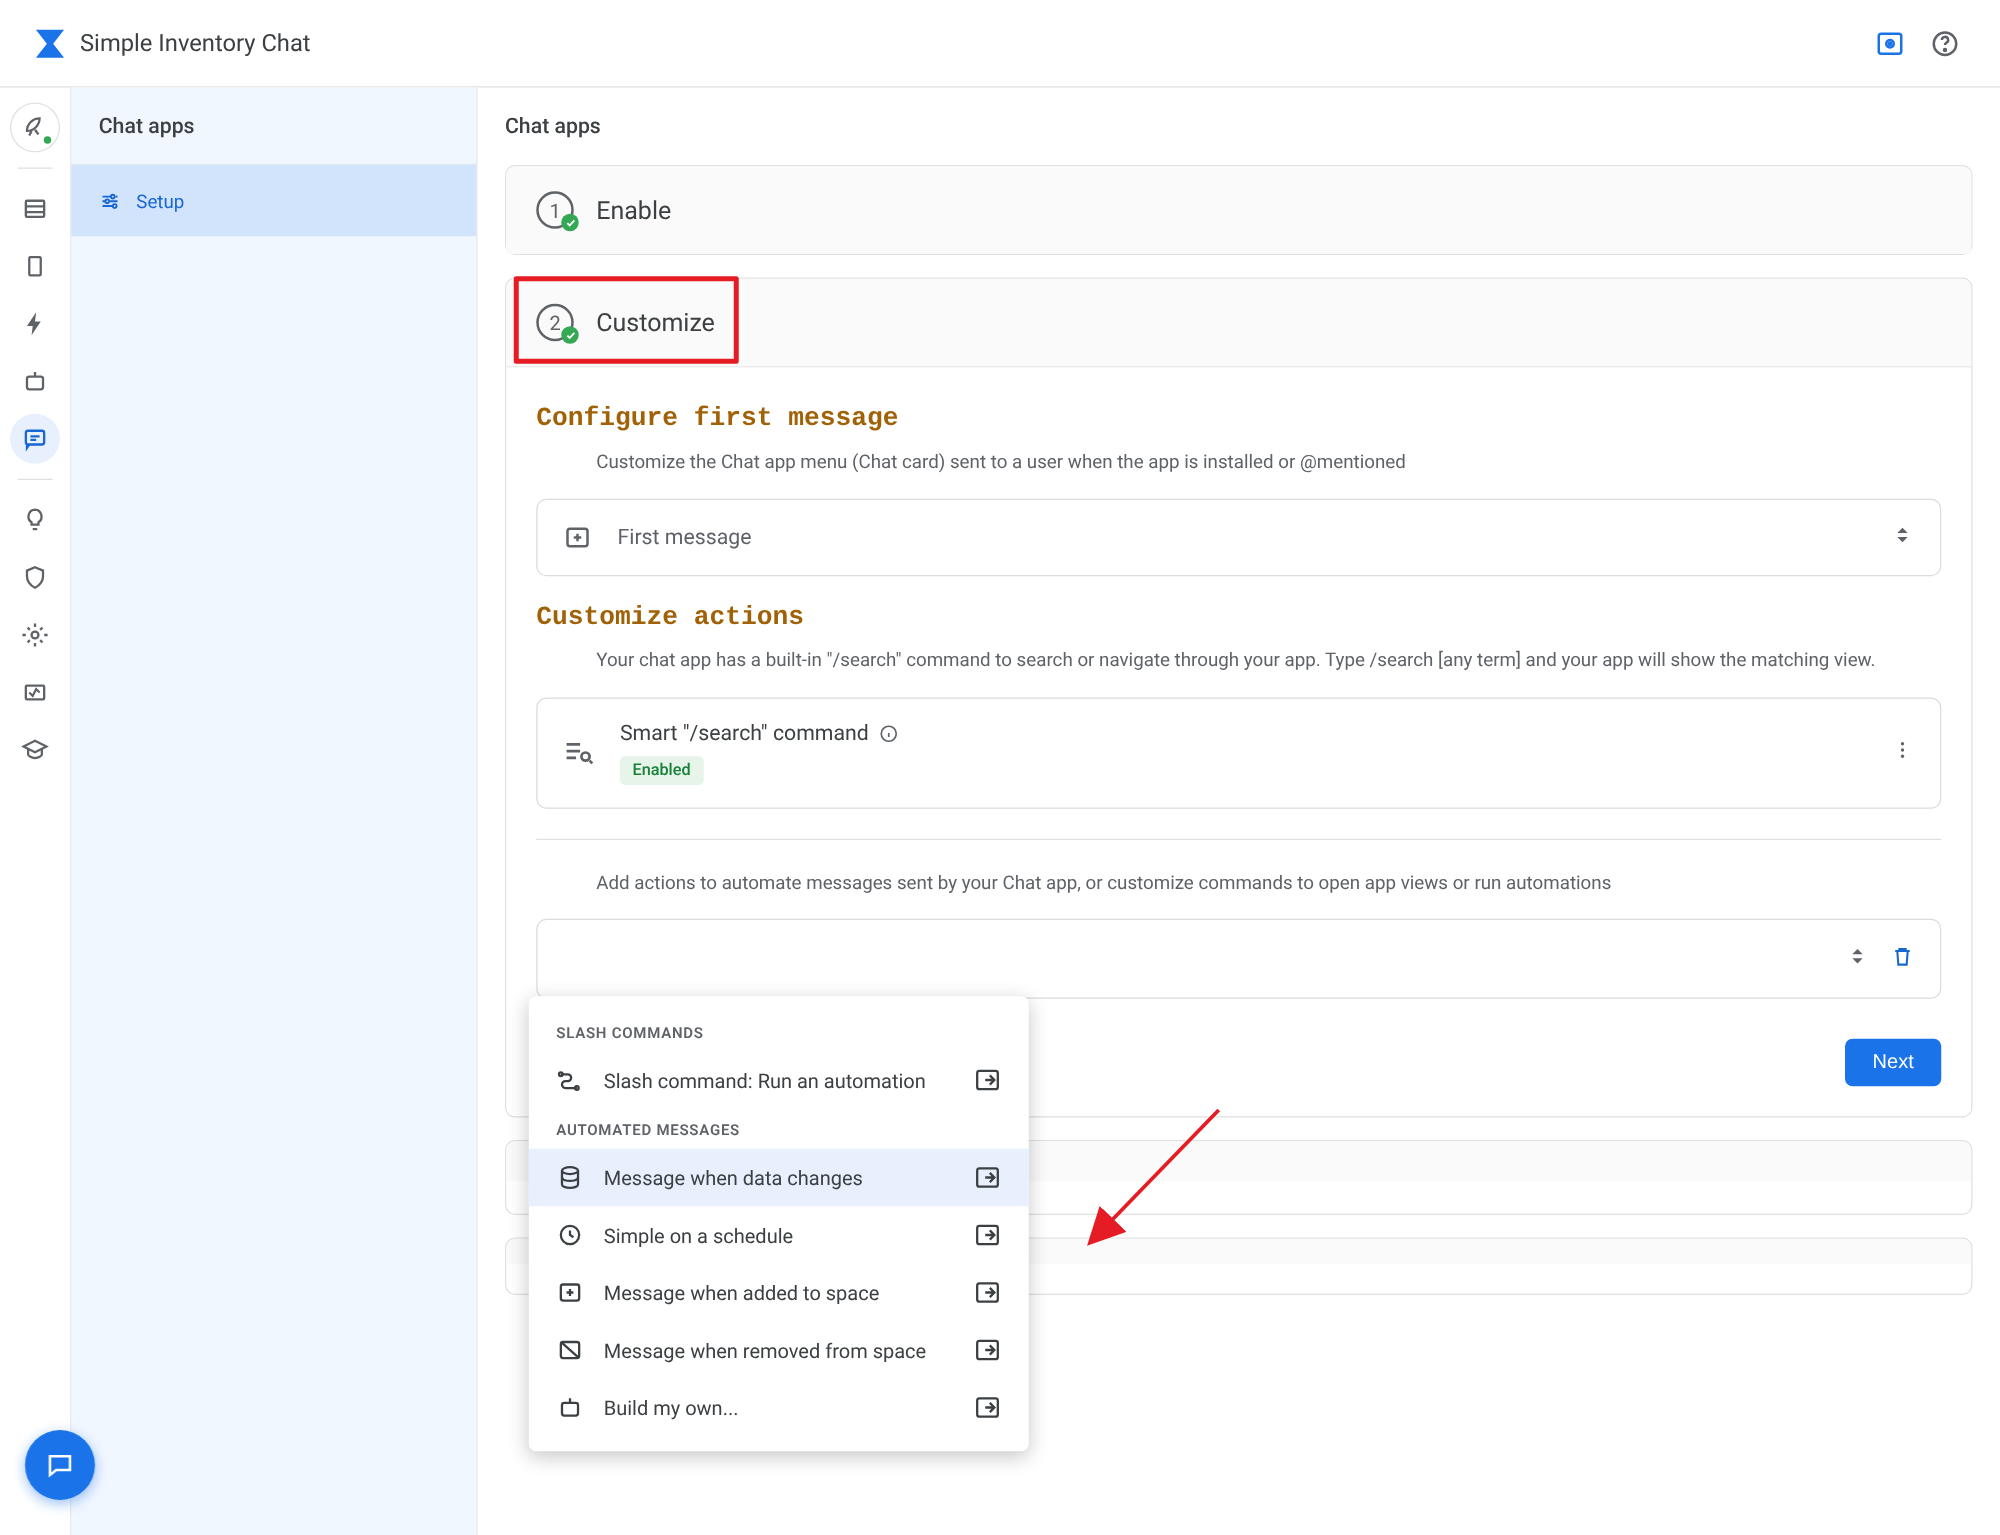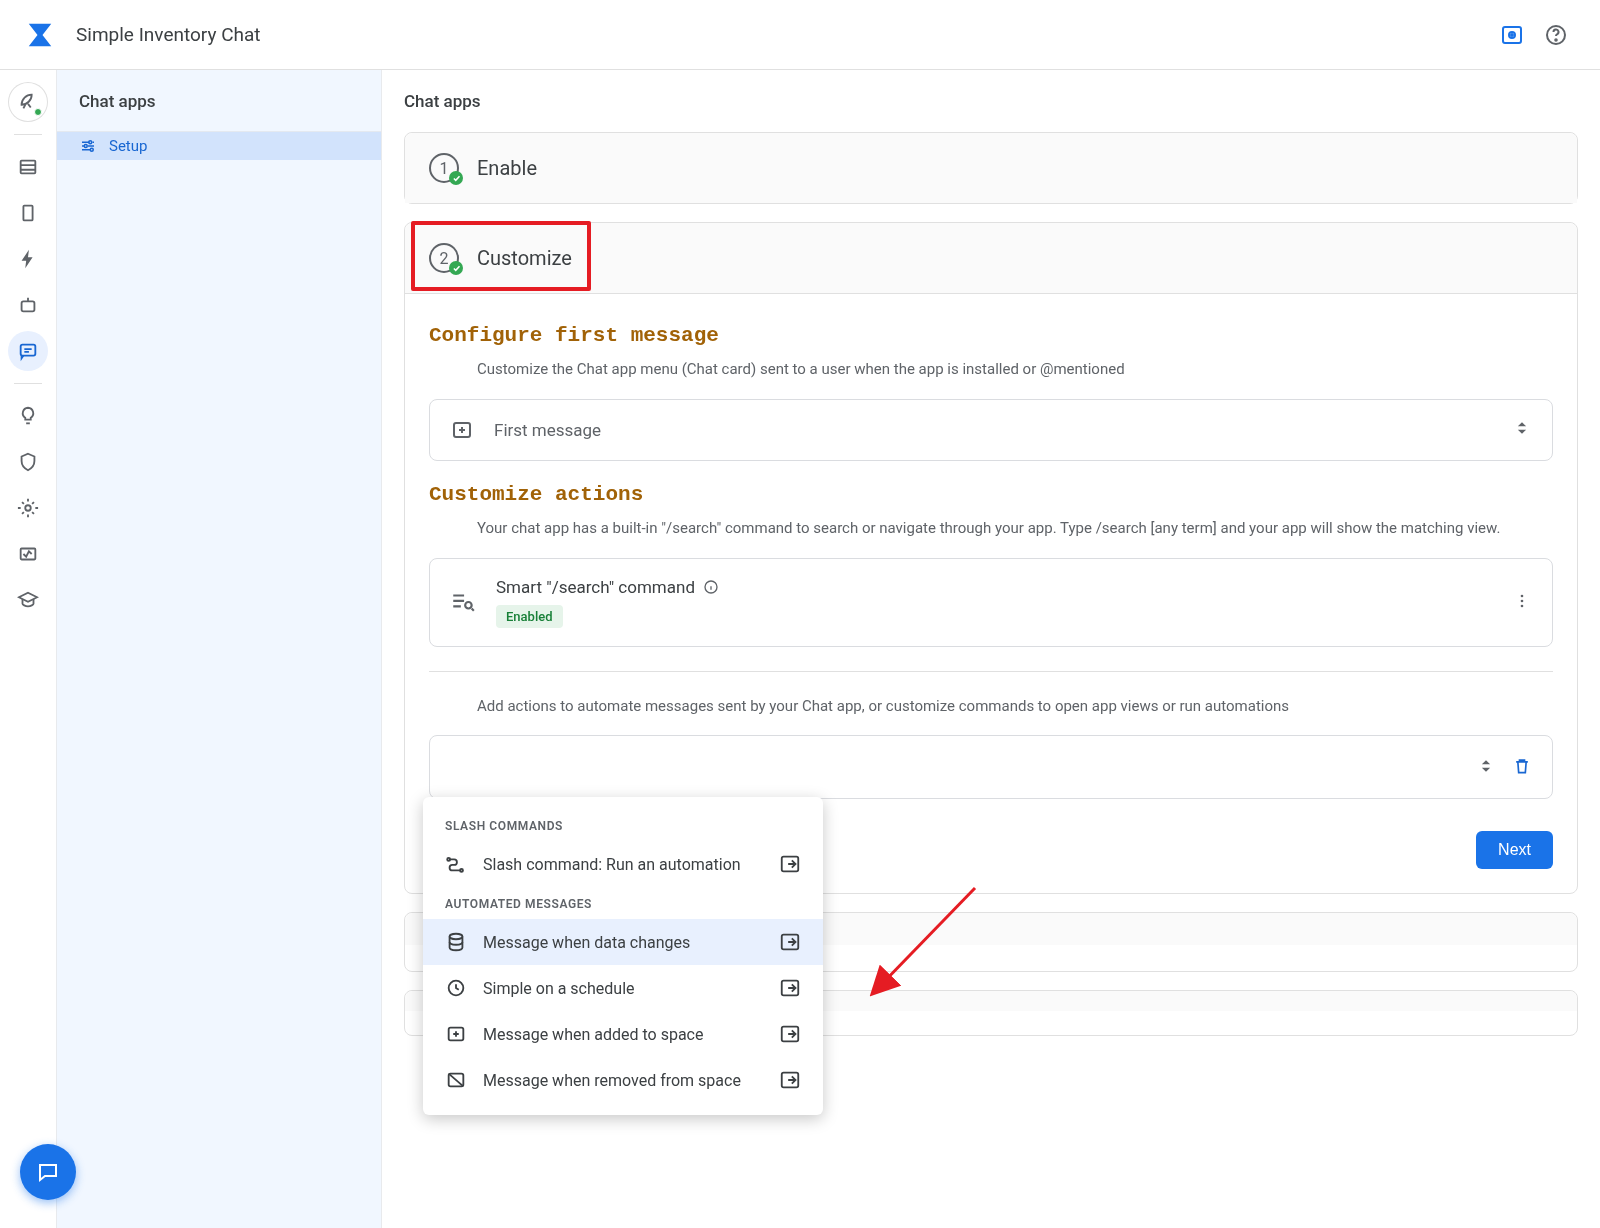--- a/index.html
+++ b/index.html
@@ -10,21 +10,21 @@
   .topbar {
     height: 70px;
     border-bottom: 1px solid #e0e0e0;
     display: flex; align-items: center;
     padding: 0 24px 0 16px;
   }
   .logo {
     width: 48px; text-align: center;
     font-size: 0;
   }
-  .app-title { font-size: 19px; color: #3c4043; font-weight: 400; margin-left: 12px; }
+  .app-title { font-size: 19px; color: #3c4043; font-weight: 400; }
   .topbar-spacer { flex: 1; }
   .topbar-icon {
     width: 40px; height: 40px; display: inline-flex; align-items: center; justify-content: center;
     margin-left: 4px; cursor: pointer; border-radius: 50%;
   }
   .topbar-icon.preview svg { color: #1a73e8; }
   .topbar-icon.help svg { color: #5f6368; }
 
   
   .shell { display: flex; height: calc(100% - 70px); }
@@ -59,21 +59,21 @@
     border-right: 1px solid #e8eaed;
     border-left: 1px solid #e8eaed;
   }
   .sidebar-header {
     height: 62px; display: flex; align-items: center;
     padding: 0 22px;
     font-size: 17px; font-weight: 500; color: #3c4043;
     border-bottom: 1px solid #e4e9f0;
   }
   .sidebar-item {
-    height: 28px; display: flex; align-items: center; gap: 12px;
+    height: 57px; display: flex; align-items: center; gap: 12px;
     padding: 0 22px;
     color: #1967d2; font-size: 15px; font-weight: 400;
     cursor: pointer;
   }
   .sidebar-item.selected { background: #d2e3fc; }
   .sidebar-item svg { width: 18px; height: 18px; }
 
   
   .main {
     flex: 1; overflow: auto;
@@ -485,20 +485,31 @@
               <rect x="4" y="5" width="16" height="14" rx="2"></rect>
               <path d="M4 5l16 14"></path>
             </svg>
           <span>Message when removed from space</span>
           <svg class="enter-icon" viewBox="0 0 24 24" fill="none" stroke="currentColor" stroke-width="2">
               <rect x="3" y="4" width="18" height="16" rx="2"></rect>
               <path d="M10 12h8M14 8l4 4-4 4"></path>
             </svg>
         </div>
 
+        <div class="menu-item">
+          <svg class="mi-icon" viewBox="0 0 24 24" fill="none" stroke="currentColor" stroke-width="2">
+              <rect x="5" y="8" width="14" height="11" rx="2"></rect>
+              <path d="M12 4v4M9 13h0M15 13h0"></path>
+            </svg>
+          <span>Build my own...</span>
+          <svg class="enter-icon" viewBox="0 0 24 24" fill="none" stroke="currentColor" stroke-width="2">
+              <rect x="3" y="4" width="18" height="16" rx="2"></rect>
+              <path d="M10 12h8M14 8l4 4-4 4"></path>
+            </svg>
+        </div>
       </div>
 
       <svg class="annotation-arrow" style="left:455px; top:655px;" width="130" height="130" viewBox="0 0 130 130">
         <defs>
           <marker id="ah" markerWidth="10" markerHeight="10" refX="6" refY="5" orient="auto">
             <path d="M0 0 L10 5 L0 10 Z" fill="#e51c23"></path>
           </marker>
         </defs>
         <line x1="115" y1="10" x2="18" y2="110" stroke="#e51c23" stroke-width="3" marker-end="url(#ah)"></line>
       </svg>

